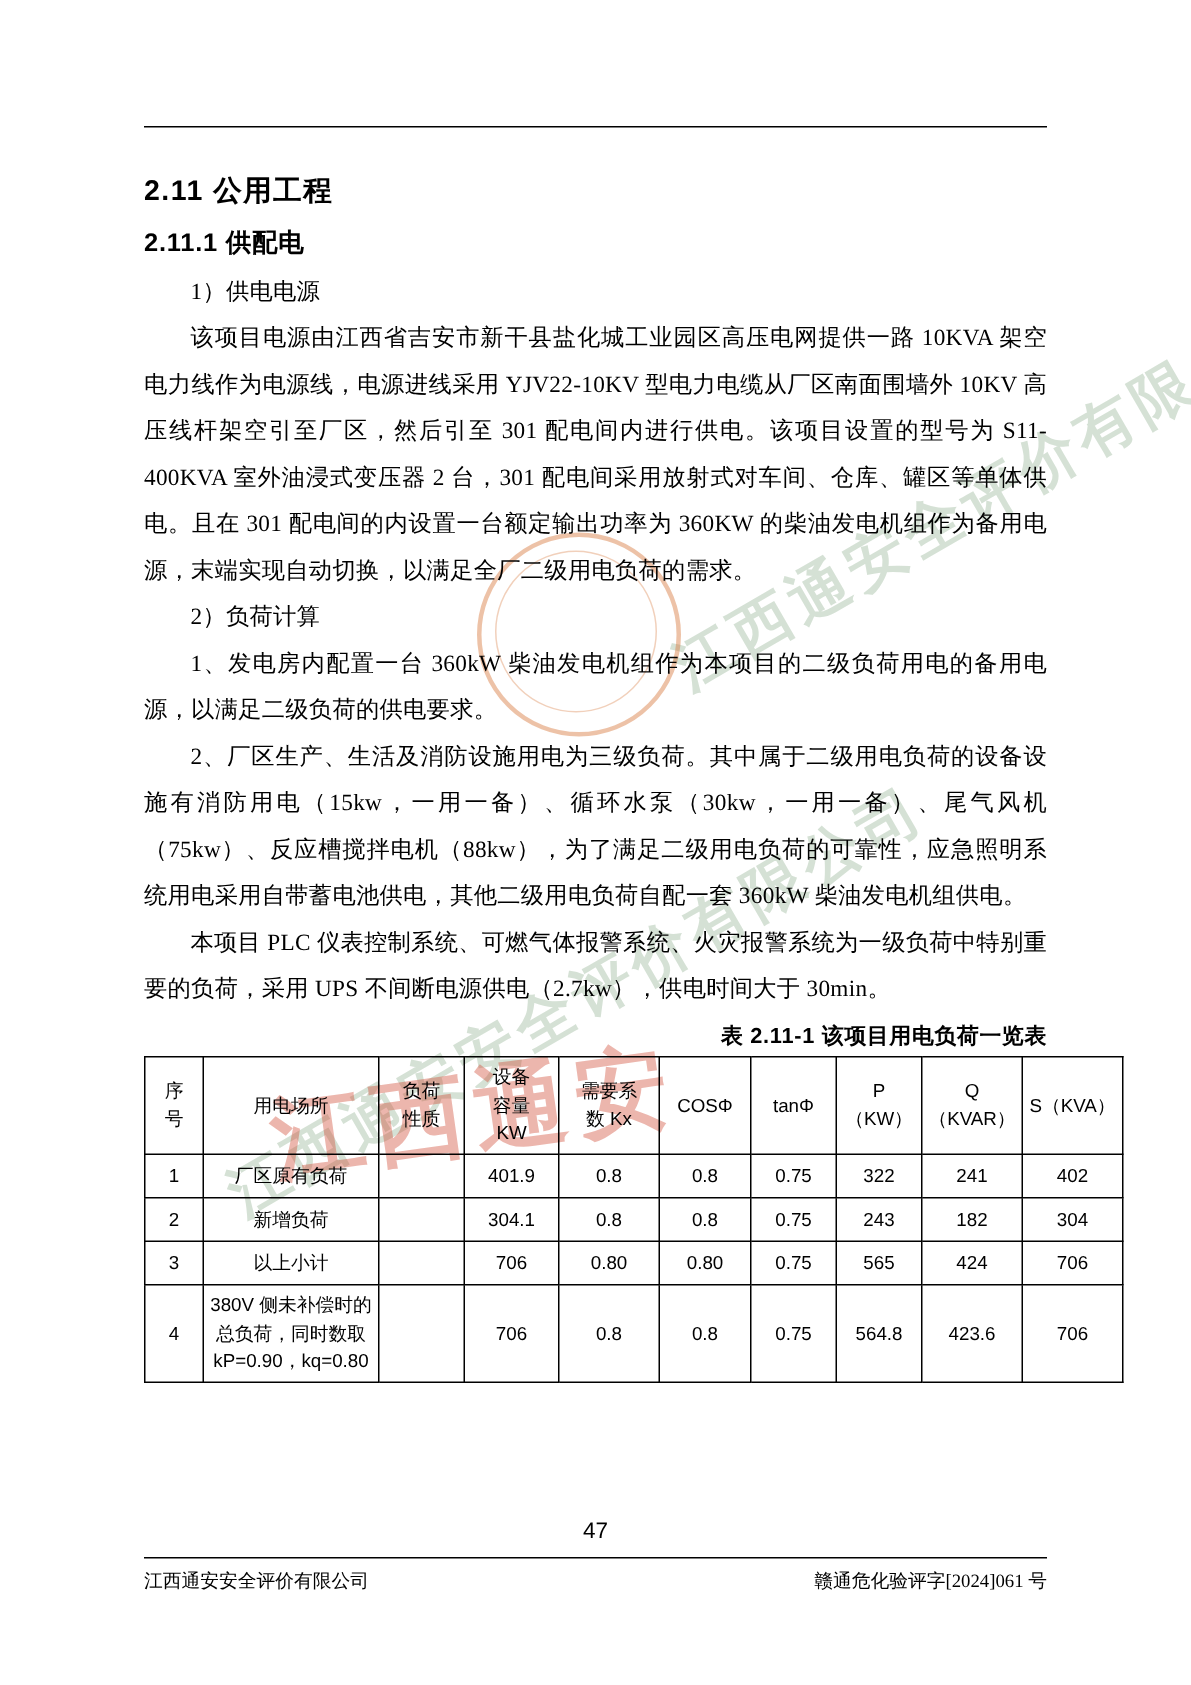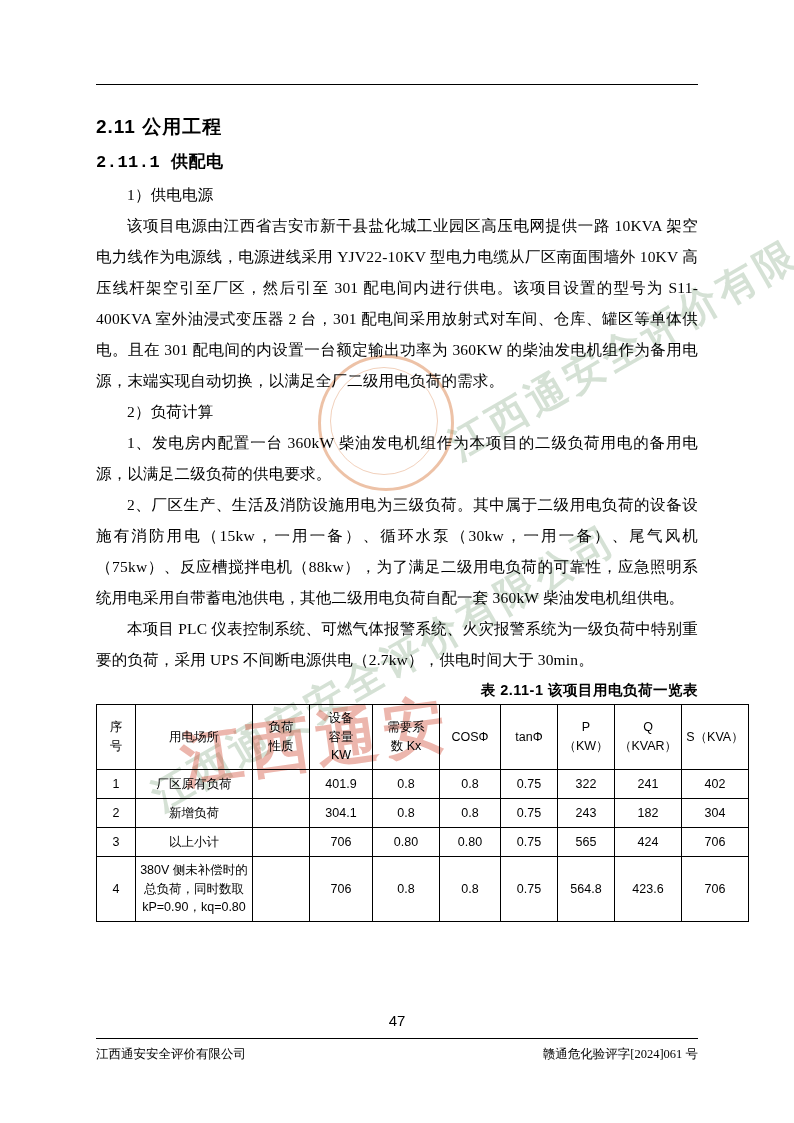--- a/index.html
+++ b/index.html
@@ -53,21 +53,21 @@
     width: 602px;
   }
   h2.sec {
     font-family: "Liberation Sans", "DejaVu Sans", sans-serif;
     font-size: 19px;
     font-weight: bold;
     margin: 14px 0 6px 0;
     letter-spacing: 1px;
   }
   h3.sec {
-    font-family: Liberation Mono, monospace;
+    font-family: Liberation Sans, sans-serif;
     font-size: 17px;
     font-weight: bold;
     margin: 10px 0 6px 0;
     letter-spacing: 0.5px;
   }
   p.para {
     font-size: 15.5px;
     line-height: 31px;
     margin: 0;
     text-align: justify;

